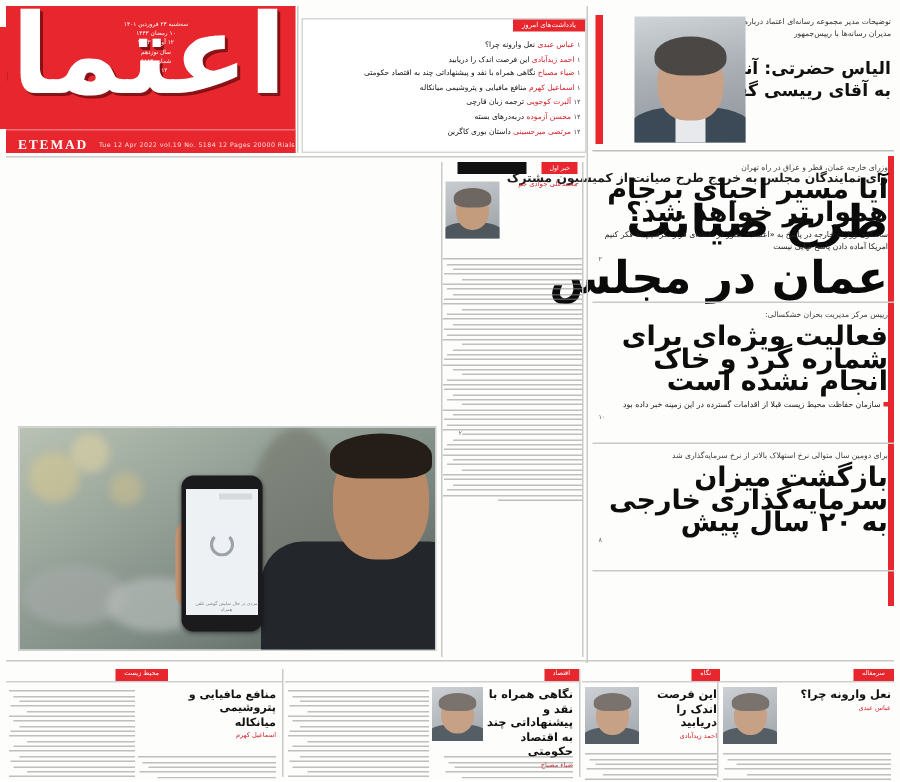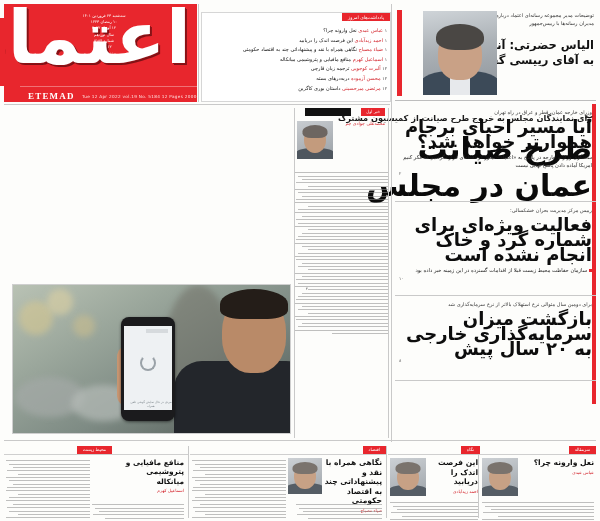--- a/index.html
+++ b/index.html
@@ -39,21 +39,21 @@
     position:absolute;right:4px;top:-2px;font-size:74px;line-height:74px;
     color:#2b0305;opacity:.55;font-weight:700;white-space:nowrap;letter-spacing:-2px;
   }
   .masthead-dates{
     position:absolute;right:62px;top:9px;width:62px;
     font-size:3.9px;line-height:6.2px;color:#ffffff;text-align:center;
     direction:rtl;
   }
   .masthead-dates div{white-space:nowrap;}
   .etemad-bar{
-    position:absolute;left:16px;bottom:0;width:100%;height:15px;
+    position:absolute;left:0;bottom:0;width:100%;height:15px;
     background:#e8262d;border-top:1px solid rgba(255,255,255,.35);
   }
   .etemad-latin{
     position:absolute;left:8px;bottom:1px;color:#fff;font-size:9px;
     letter-spacing:1.2px;font-weight:700;font-family:"Liberation Serif",serif;
   }
   .etemad-meta{
     position:absolute;left:62px;bottom:3px;color:#ffdede;font-size:4.2px;
     letter-spacing:.3px;white-space:nowrap;
   }

